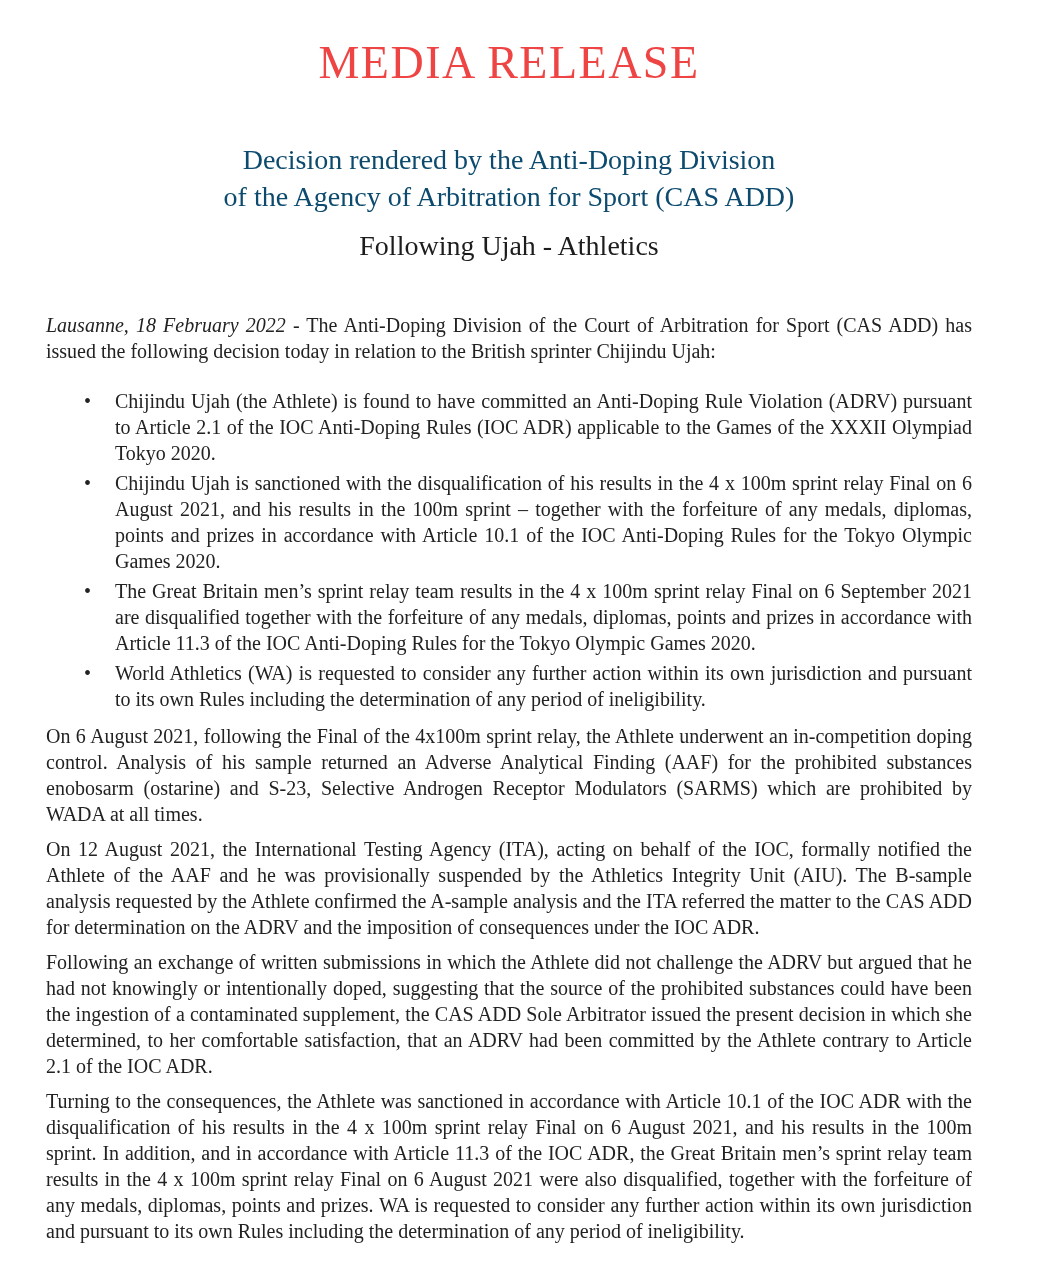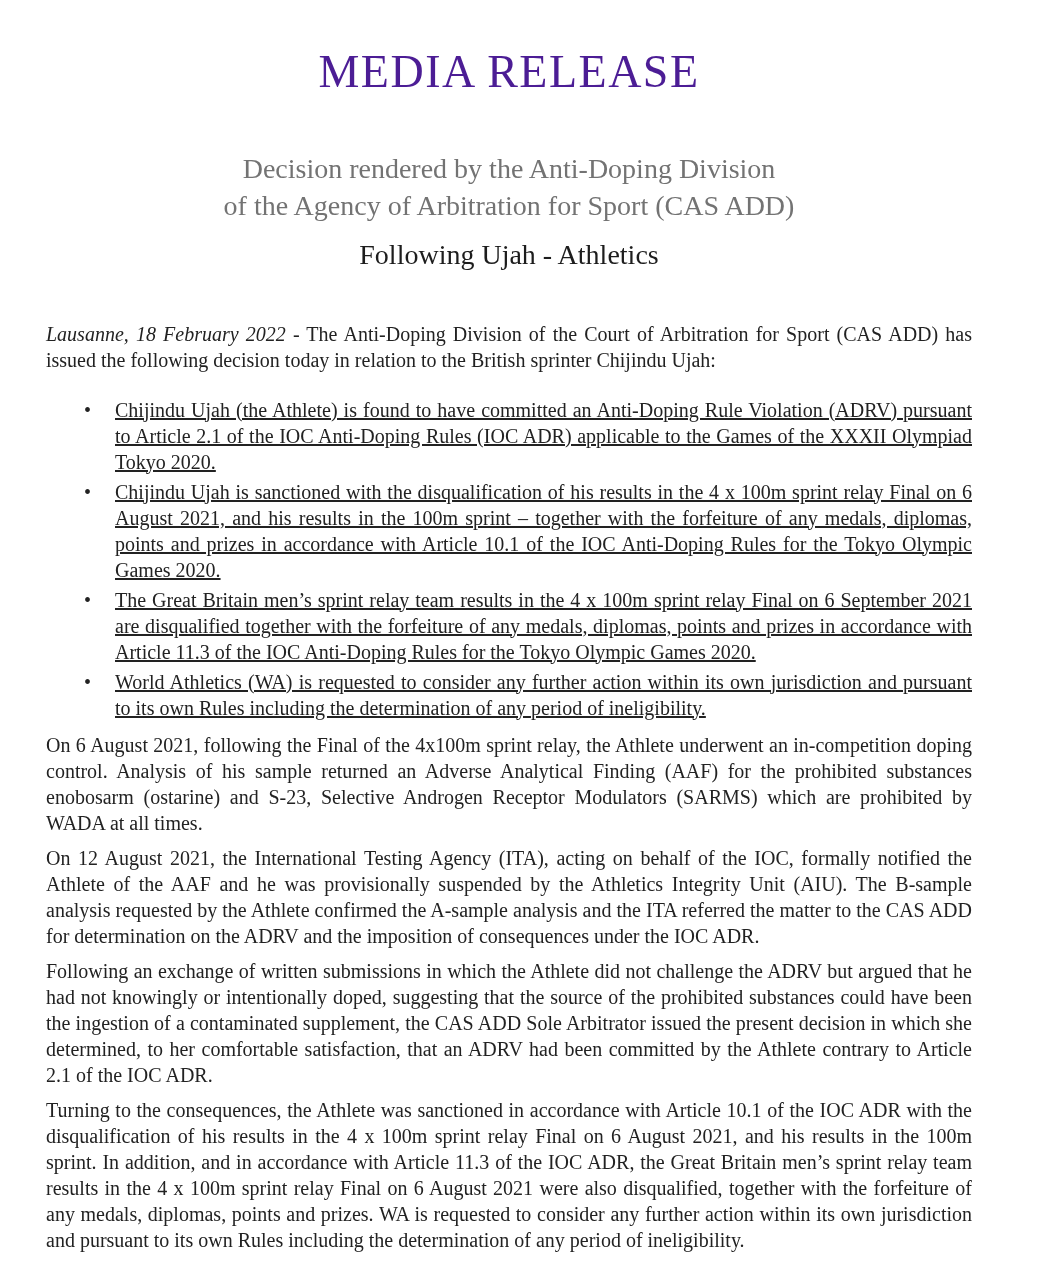--- a/index.html
+++ b/index.html
@@ -13,35 +13,35 @@
     height: 1280px;
     margin: 0 auto;
     background: #ffffff;
     box-sizing: border-box;
     padding: 30px 71px 0 46px;
     overflow: hidden;
     font-family: "Liberation Serif", serif;
     color: #222222;
   }
   .doc-title {
-    margin: 13px;
+    margin: 4px;
     padding-top: 4px;
     font-size: 46px;
     font-weight: normal;
     letter-spacing: 1.5px;
     text-align: center;
     line-height: 1.1;
-    color: #4c1d95;
+    color: #ef4444;
   }
   .doc-subtitle {
     margin-top: 52px;
     font-size: 28px;
     line-height: 37px;
     text-align: center;
-    color: #737373;
+    color: #0c4a6e;
   }
   .case-line {
     margin-top: 12px;
     font-size: 28px;
     line-height: 37px;
     text-align: center;
     color: #1d1d1d;
   }
   .body-copy {
     margin-top: 48px;
@@ -55,21 +55,20 @@
   .body-copy p.intro {
     margin-bottom: 24px;
   }
   em.dateline {
     font-style: italic;
   }
   ul.bullets {
     list-style: none;
     margin: 9px 0 11px 0;
     padding: 0 0 0 69px;
-    text-decoration: underline;
   }
   ul.bullets li {
     position: relative;
     margin-bottom: 4px;
     text-align: justify;
   }
   ul.bullets li::before {
     content: "\2022";
     position: absolute;
     left: -31px;

